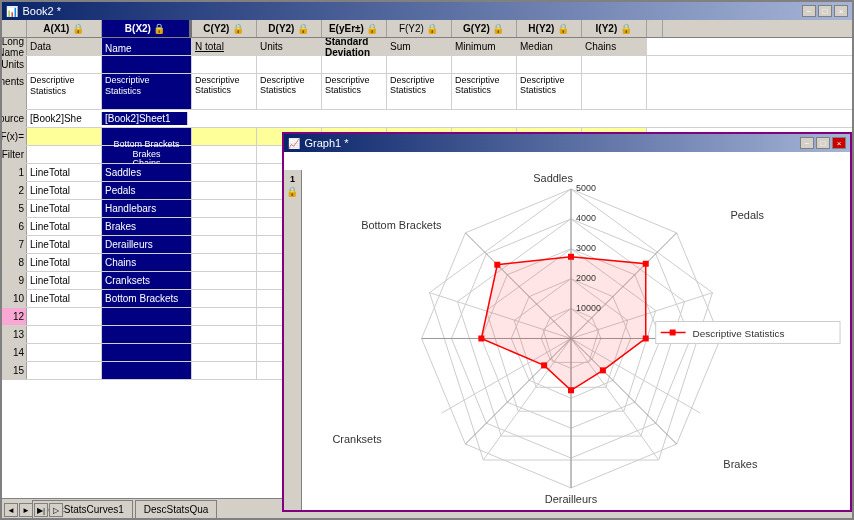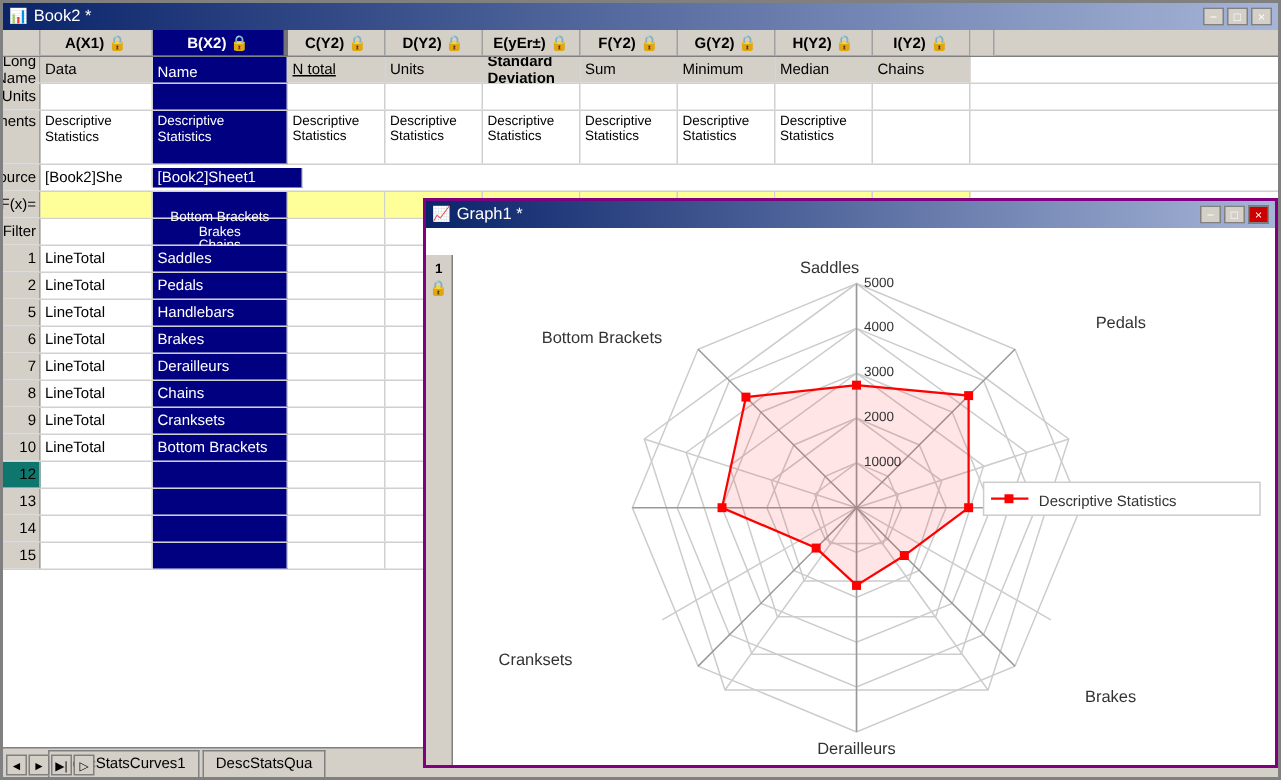--- a/index.html
+++ b/index.html
@@ -50,21 +50,21 @@
 
   <div style="position:absolute; top:18px; left:0; right:0; bottom:20px; background:white; overflow:hidden;">
 
     <div style="display:flex; background:#d4d0c8; border-bottom:1px solid #808080; height:18px; position:sticky; top:0; z-index:5;">
       <div style="width:25px; border-right:1px solid #a0a0a0; background:#d4d0c8; flex-shrink:0;"></div>
       <div style="width:75px; border-right:1px solid #a0a0a0; text-align:center; font-size:10px; font-weight:bold; display:flex;align-items:center;justify-content:center; flex-shrink:0; cursor:pointer;">A(X1) 🔒</div>
       <div style="width:90px; border-right:3px solid #737373; text-align:center; font-size:10px; font-weight:bold; background:#000080; color:white; display:flex;align-items:center;justify-content:center; flex-shrink:0; cursor:pointer;">B(X2) 🔒</div>
       <div style="width:65px; border-right:1px solid #a0a0a0; text-align:center; font-size:10px; font-weight:bold; display:flex;align-items:center;justify-content:center; flex-shrink:0; cursor:pointer;">C(Y2) 🔒</div>
       <div style="width:65px; border-right:1px solid #a0a0a0; text-align:center; font-size:10px; font-weight:bold; display:flex;align-items:center;justify-content:center; flex-shrink:0; cursor:pointer;">D(Y2) 🔒</div>
       <div style="width:65px; border-right:1px solid #a0a0a0; text-align:center; font-size:10px; font-weight:bold; display:flex;align-items:center;justify-content:center; flex-shrink:0; cursor:pointer;">E(yEr±) 🔒</div>
-      <div style="width:65px; border-right:1px solid #a0a0a0; text-align:left; font-size:10px; font-weight:bold; display:flex;align-items:center;justify-content:center; flex-shrink:0; cursor:pointer;">F(Y2) 🔒</div>
+      <div style="width:65px; border-right:1px solid #a0a0a0; text-align:left; font-size:10px; font-weight:normal; display:flex;align-items:center;justify-content:center; flex-shrink:0; cursor:pointer;">F(Y2) 🔒</div>
       <div style="width:65px; border-right:1px solid #a0a0a0; text-align:center; font-size:10px; font-weight:bold; display:flex;align-items:center;justify-content:center; flex-shrink:0; cursor:pointer;">G(Y2) 🔒</div>
       <div style="width:65px; border-right:1px solid #a0a0a0; text-align:center; font-size:10px; font-weight:bold; display:flex;align-items:center;justify-content:center; flex-shrink:0; cursor:pointer;">H(Y2) 🔒</div>
       <div style="width:65px; border-right:1px solid #a0a0a0; text-align:center; font-size:10px; font-weight:bold; display:flex;align-items:center;justify-content:center; flex-shrink:0; cursor:pointer;">I(Y2) 🔒</div>
       <div style="width:16px; background:#d4d0c8; flex-shrink:0; border-right:1px solid #a0a0a0;"></div>
     </div>
 
     <div style="display:flex; border-bottom:1px solid #d0d0d0; height:18px; align-items:center;">
       <div style="width:25px; background:#d4d0c8; border-right:1px solid #a0a0a0; font-size:10px; text-align:right; padding-right:2px; flex-shrink:0; height:100%; display:flex; align-items:center; justify-content:flex-end;">
         <span>Long Name</span>
       </div>
@@ -125,21 +125,21 @@
       <div style="width:65px; border-right:1px solid #d0d0d0; padding:1px 3px; font-size:9px; flex-shrink:0; word-break:break-word;"><span>Descriptive Statistics</span></div>
       <div style="width:65px; border-right:1px solid #d0d0d0; padding:1px 3px; font-size:9px; flex-shrink:0; word-break:break-word;"><span>Descriptive Statistics</span></div>
       <div style="width:65px; border-right:1px solid #d0d0d0; flex-shrink:0;"></div>
     </div>
 
     <div style="display:flex; border-bottom:1px solid #d0d0d0; height:18px; align-items:center;">
       <div style="width:25px; background:#d4d0c8; border-right:1px solid #a0a0a0; font-size:10px; text-align:right; padding-right:2px; flex-shrink:0; height:100%; display:flex; align-items:center; justify-content:flex-end;">
           <span>Source</span>
         </div>
       <div style="width:75px; border-right:1px solid #d0d0d0; padding:1px 3px; font-size:10px; flex-shrink:0;"><span>[Book2]She</span></div>
-      <div style="width:100px; border-right:1px solid #d0d0d0; padding:1px 3px; font-size:10px; flex-shrink:0; background:#000080; color:white;"><span>[Book2]Sheet1</span></div>
+      <div style="width:86px; border-right:1px solid #d0d0d0; padding:1px 3px; font-size:10px; flex-shrink:0; background:#000080; color:white;"><span>[Book2]Sheet1</span></div>
       <div style="width:65px; border-right:1px solid #d0d0d0; flex-shrink:0;"></div>
       <div style="width:65px; border-right:1px solid #d0d0d0; flex-shrink:0;"></div>
       <div style="width:65px; border-right:1px solid #d0d0d0; flex-shrink:0;"></div>
       <div style="width:65px; border-right:1px solid #d0d0d0; flex-shrink:0;"></div>
       <div style="width:65px; border-right:1px solid #d0d0d0; flex-shrink:0;"></div>
       <div style="width:65px; border-right:1px solid #d0d0d0; flex-shrink:0;"></div>
       <div style="width:65px; border-right:1px solid #d0d0d0; flex-shrink:0;"></div>
     </div>
 
     <div style="display:flex; border-bottom:1px solid #d0d0d0; height:18px; align-items:center;">
@@ -267,21 +267,21 @@
           <div style="width: 90px; border-right: 1px solid rgb(208, 208, 208); padding: 1px 3px; font-size: 10px; flex-shrink: 0; height: 100%; display: flex; align-items: center; background: rgb(0, 0, 128); color: white;">Bottom Brackets</div>
           <div style="width: 65px; border-right: 1px solid rgb(208, 208, 208); flex-shrink: 0; height: 100%;"></div>
           <div style="width: 65px; border-right: 1px solid rgb(208, 208, 208); flex-shrink: 0; height: 100%;"></div>
           <div style="width: 65px; border-right: 1px solid rgb(208, 208, 208); flex-shrink: 0; height: 100%;"></div>
           <div style="width: 65px; border-right: 1px solid rgb(208, 208, 208); flex-shrink: 0; height: 100%;"></div>
           <div style="width: 65px; border-right: 1px solid rgb(208, 208, 208); flex-shrink: 0; height: 100%;"></div>
           <div style="width: 65px; border-right: 1px solid rgb(208, 208, 208); flex-shrink: 0; height: 100%;"></div>
           <div style="width: 65px; border-right: 1px solid rgb(208, 208, 208); flex-shrink: 0; height: 100%;"></div>
         </div>
         <div style="display: flex; border-bottom: 1px solid rgb(208, 208, 208); height: 18px; align-items: center;">
-          <div style="width: 25px; background: #0f766e; border-right: 1px solid rgb(160, 160, 160); font-size: 10px; text-align: right; padding-right: 2px; flex-shrink: 0; height: 100%; display: flex; align-items: center; justify-content: flex-end;">12</div>
+          <div style="width: 25px; background: #f9a8d4; border-right: 1px solid rgb(160, 160, 160); font-size: 10px; text-align: right; padding-right: 2px; flex-shrink: 0; height: 100%; display: flex; align-items: center; justify-content: flex-end;">12</div>
           <div style="width: 75px; border-right: 1px solid rgb(208, 208, 208); padding: 1px 3px; font-size: 10px; flex-shrink: 0; height: 100%; display: flex; align-items: center;"></div>
           <div style="width: 90px; border-right: 1px solid rgb(208, 208, 208); padding: 1px 3px; font-size: 10px; flex-shrink: 0; height: 100%; display: flex; align-items: center; background: rgb(0, 0, 128); color: white;"></div>
           <div style="width: 65px; border-right: 1px solid rgb(208, 208, 208); flex-shrink: 0; height: 100%;"></div>
           <div style="width: 65px; border-right: 1px solid rgb(208, 208, 208); flex-shrink: 0; height: 100%;"></div>
           <div style="width: 65px; border-right: 1px solid rgb(208, 208, 208); flex-shrink: 0; height: 100%;"></div>
           <div style="width: 65px; border-right: 1px solid rgb(208, 208, 208); flex-shrink: 0; height: 100%;"></div>
           <div style="width: 65px; border-right: 1px solid rgb(208, 208, 208); flex-shrink: 0; height: 100%;"></div>
           <div style="width: 65px; border-right: 1px solid rgb(208, 208, 208); flex-shrink: 0; height: 100%;"></div>
           <div style="width: 65px; border-right: 1px solid rgb(208, 208, 208); flex-shrink: 0; height: 100%;"></div>
         </div>

